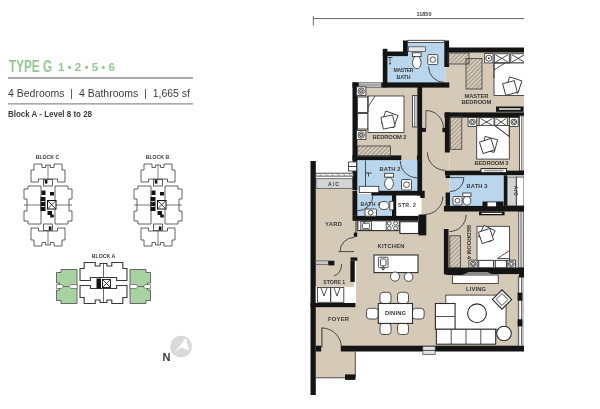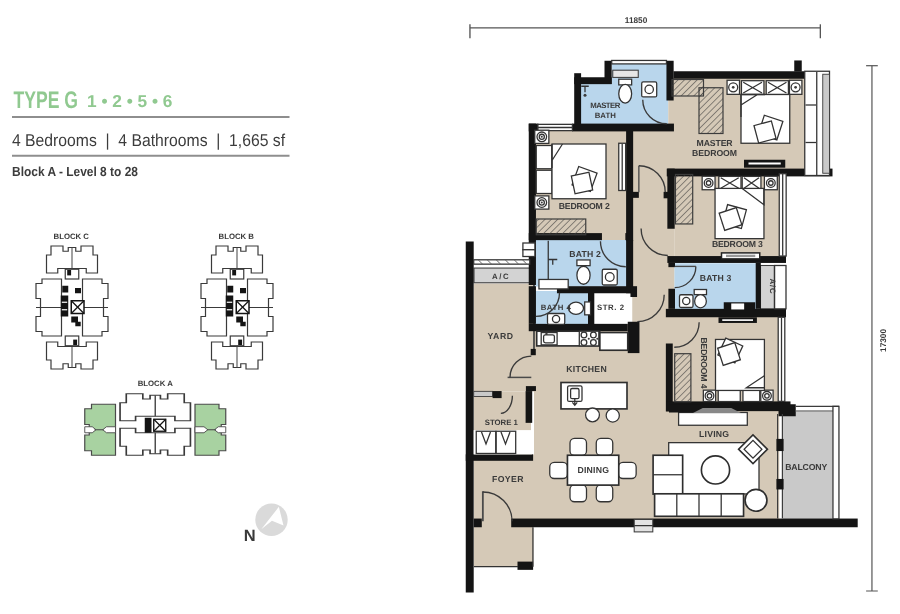--- a/index.html
+++ b/index.html
@@ -1,16 +1,16 @@
 <!DOCTYPE html>
 <html><head>
 <meta charset="utf-8">
 <style>
 html,body{margin:0;padding:0;background:#fff;}
-#page{position:relative;width:600px;height:409px;background:#fff;overflow:hidden;}
+#page{position:relative;width:524px;height:409px;background:#fff;overflow:hidden;}
 svg{position:absolute;left:0;top:0;}
 text{font-family:"Liberation Sans",sans-serif;}
 .lb{font-weight:bold;font-size:5.8px;fill:#3a3a3a;text-anchor:middle;}
 .lbs{font-weight:bold;font-size:5.2px;fill:#3a3a3a;text-anchor:middle;}
 .dim{font-weight:bold;font-size:5.5px;fill:#3a3a3a;text-anchor:middle;}
 .w{fill:#141414;}
 .tn{fill:#d5c9b7;}
 .bl{fill:#b9d6ec;}
 .fx{fill:#fff;stroke:#2e2e2e;stroke-width:1.1;}
 .fx2{fill:#fff;stroke:#333;stroke-width:0.85;}

